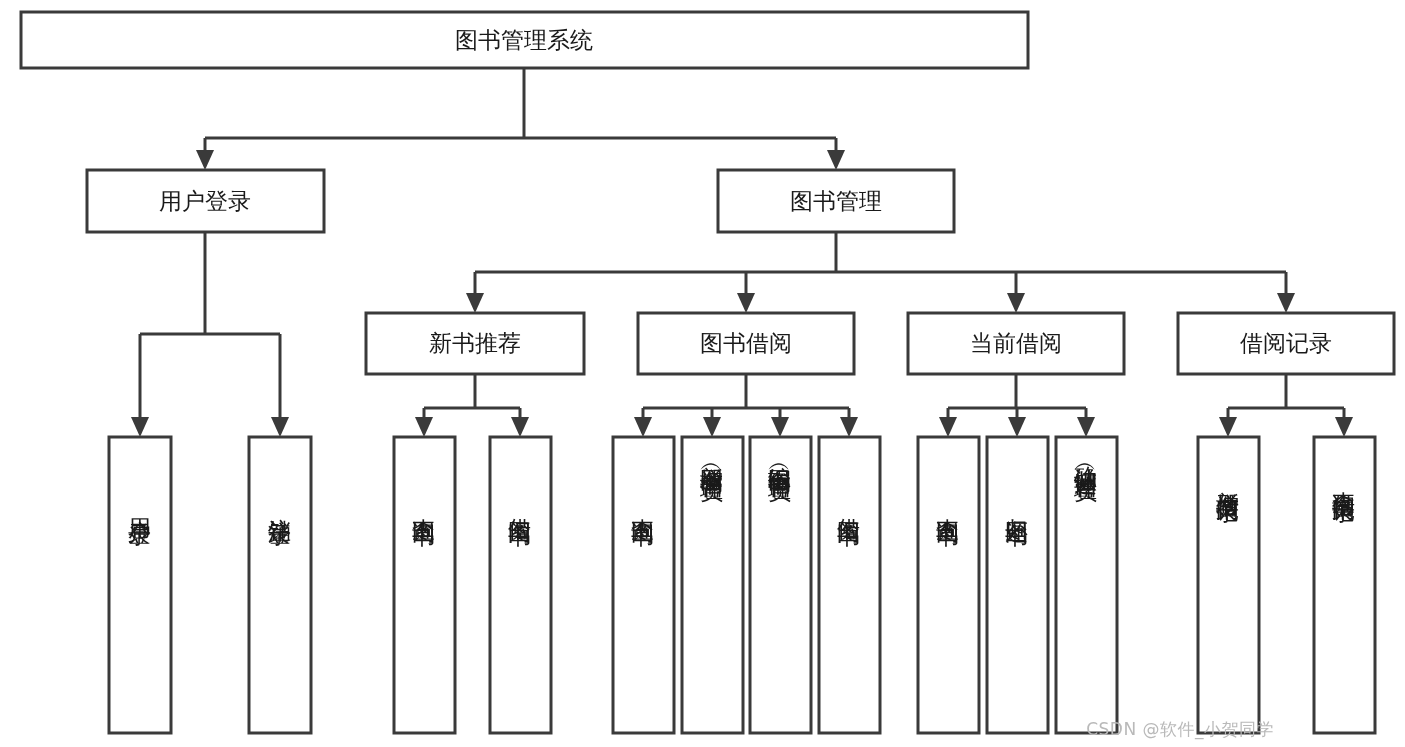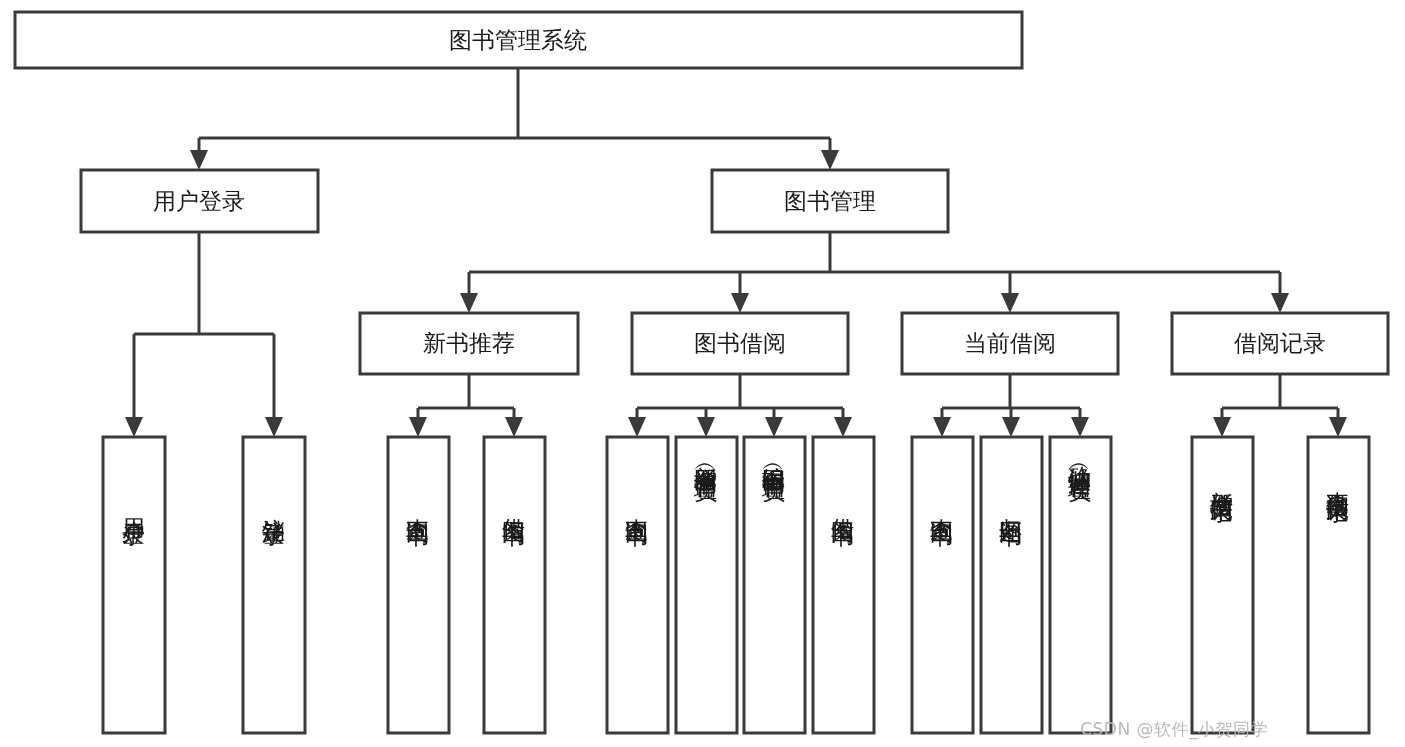--- a/index.html
+++ b/index.html
@@ -9,21 +9,21 @@
   }
   body {
     width: 1405px;
     height: 747px;
     position: relative;
     overflow: hidden;
     font-family: "Liberation Sans", "DejaVu Sans", sans-serif;
   }
   #diagram-root {
     position: absolute;
-    left: 0;
+    left: 6px;
     top: 0;
     width: 1278px;
     height: 747px;
   }
   svg.flow {
     display: block;
     width: 1405px;
     height: 747px;
   }
   .node-box {

